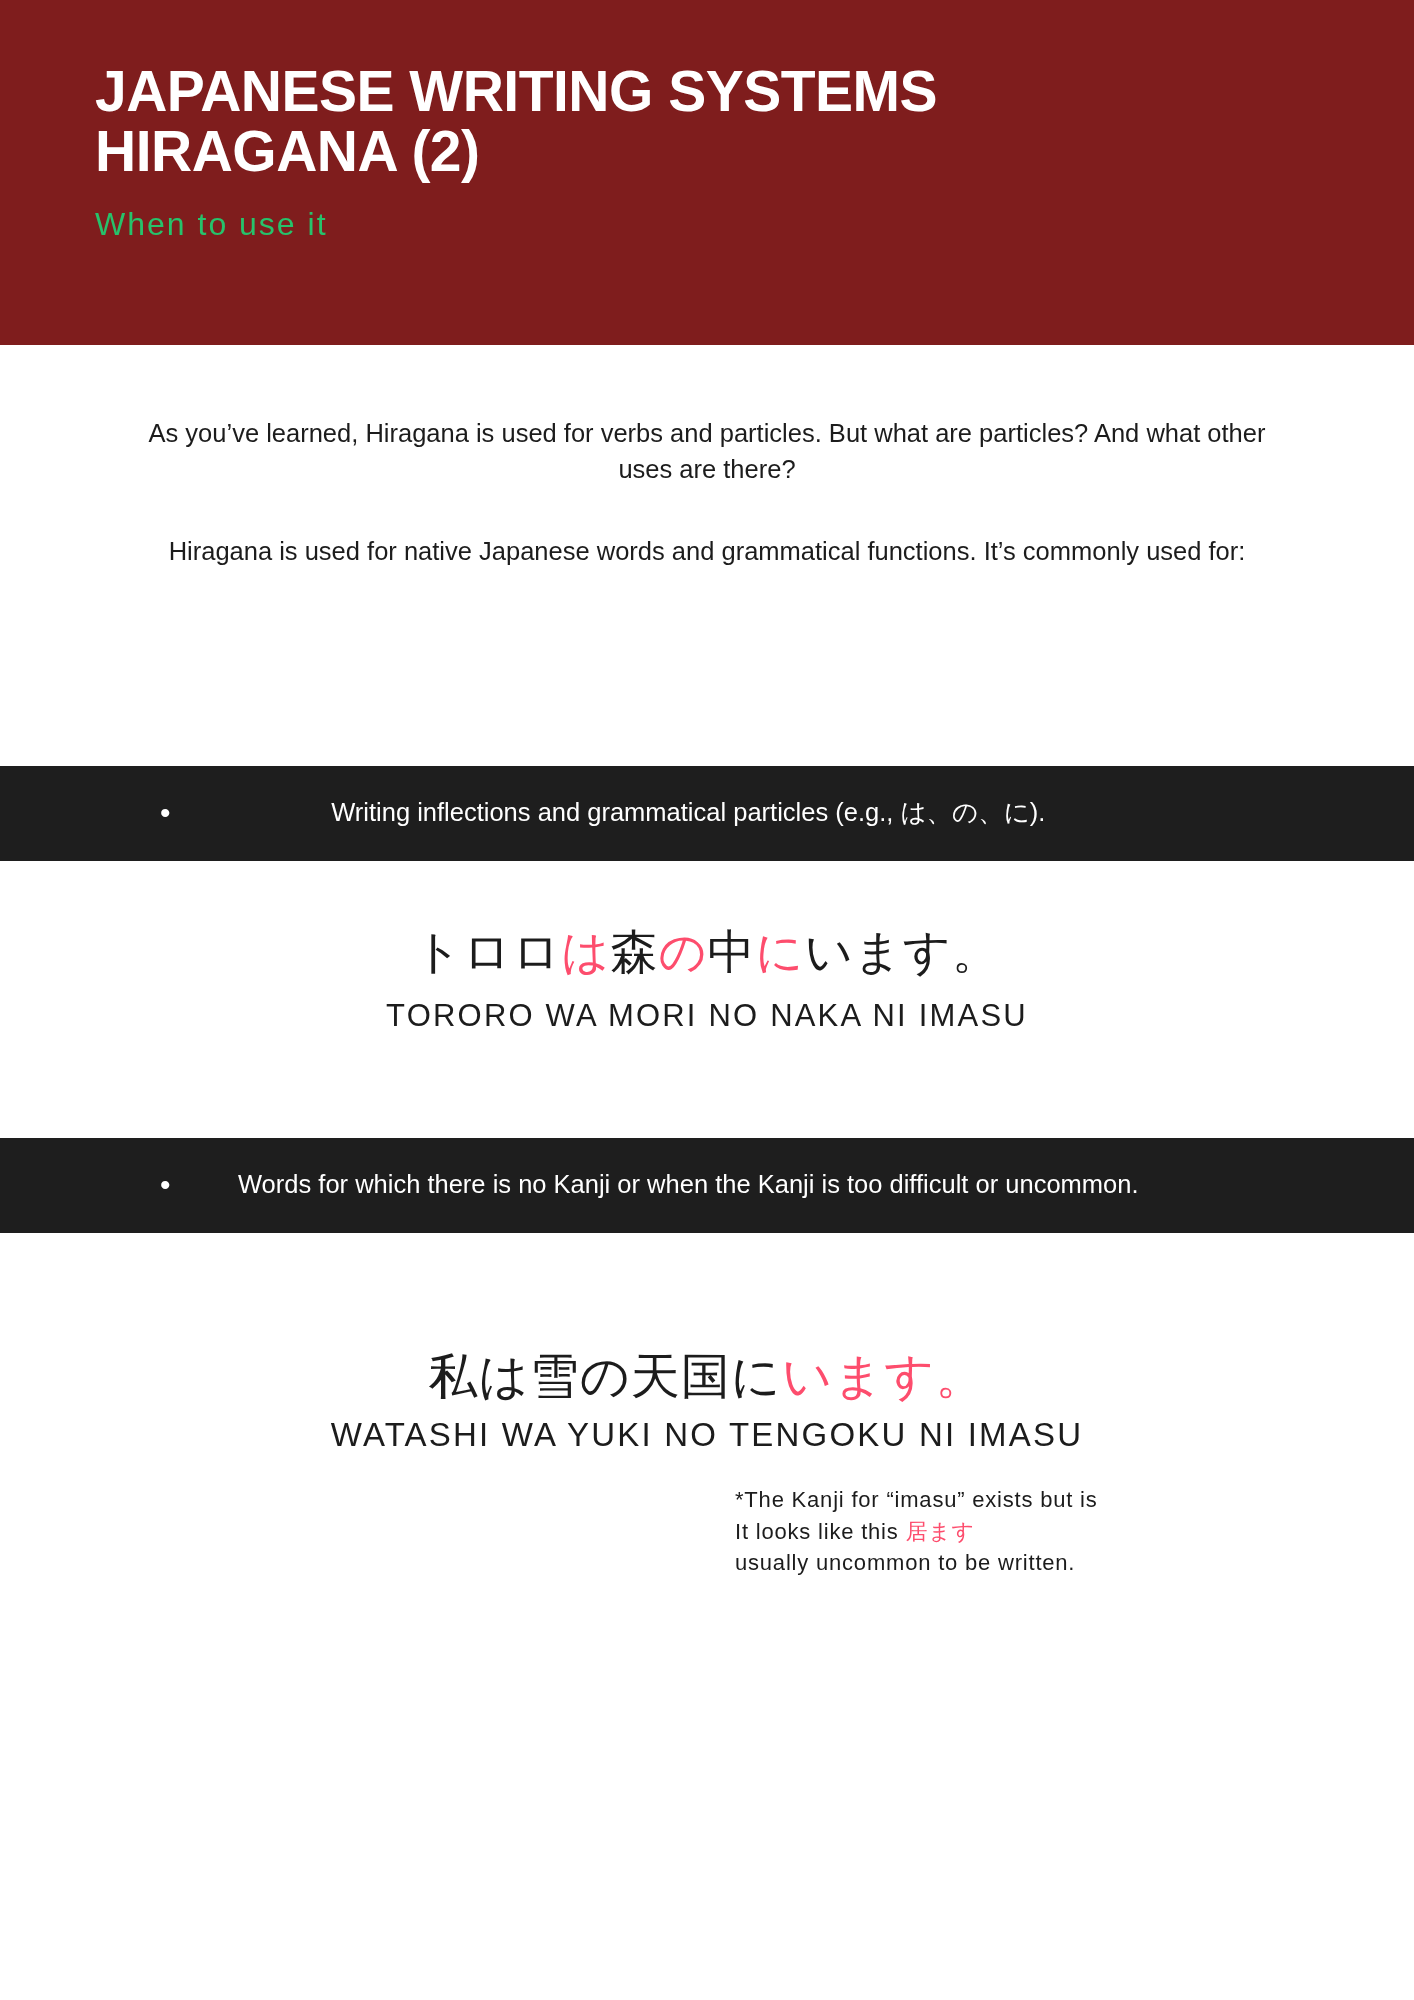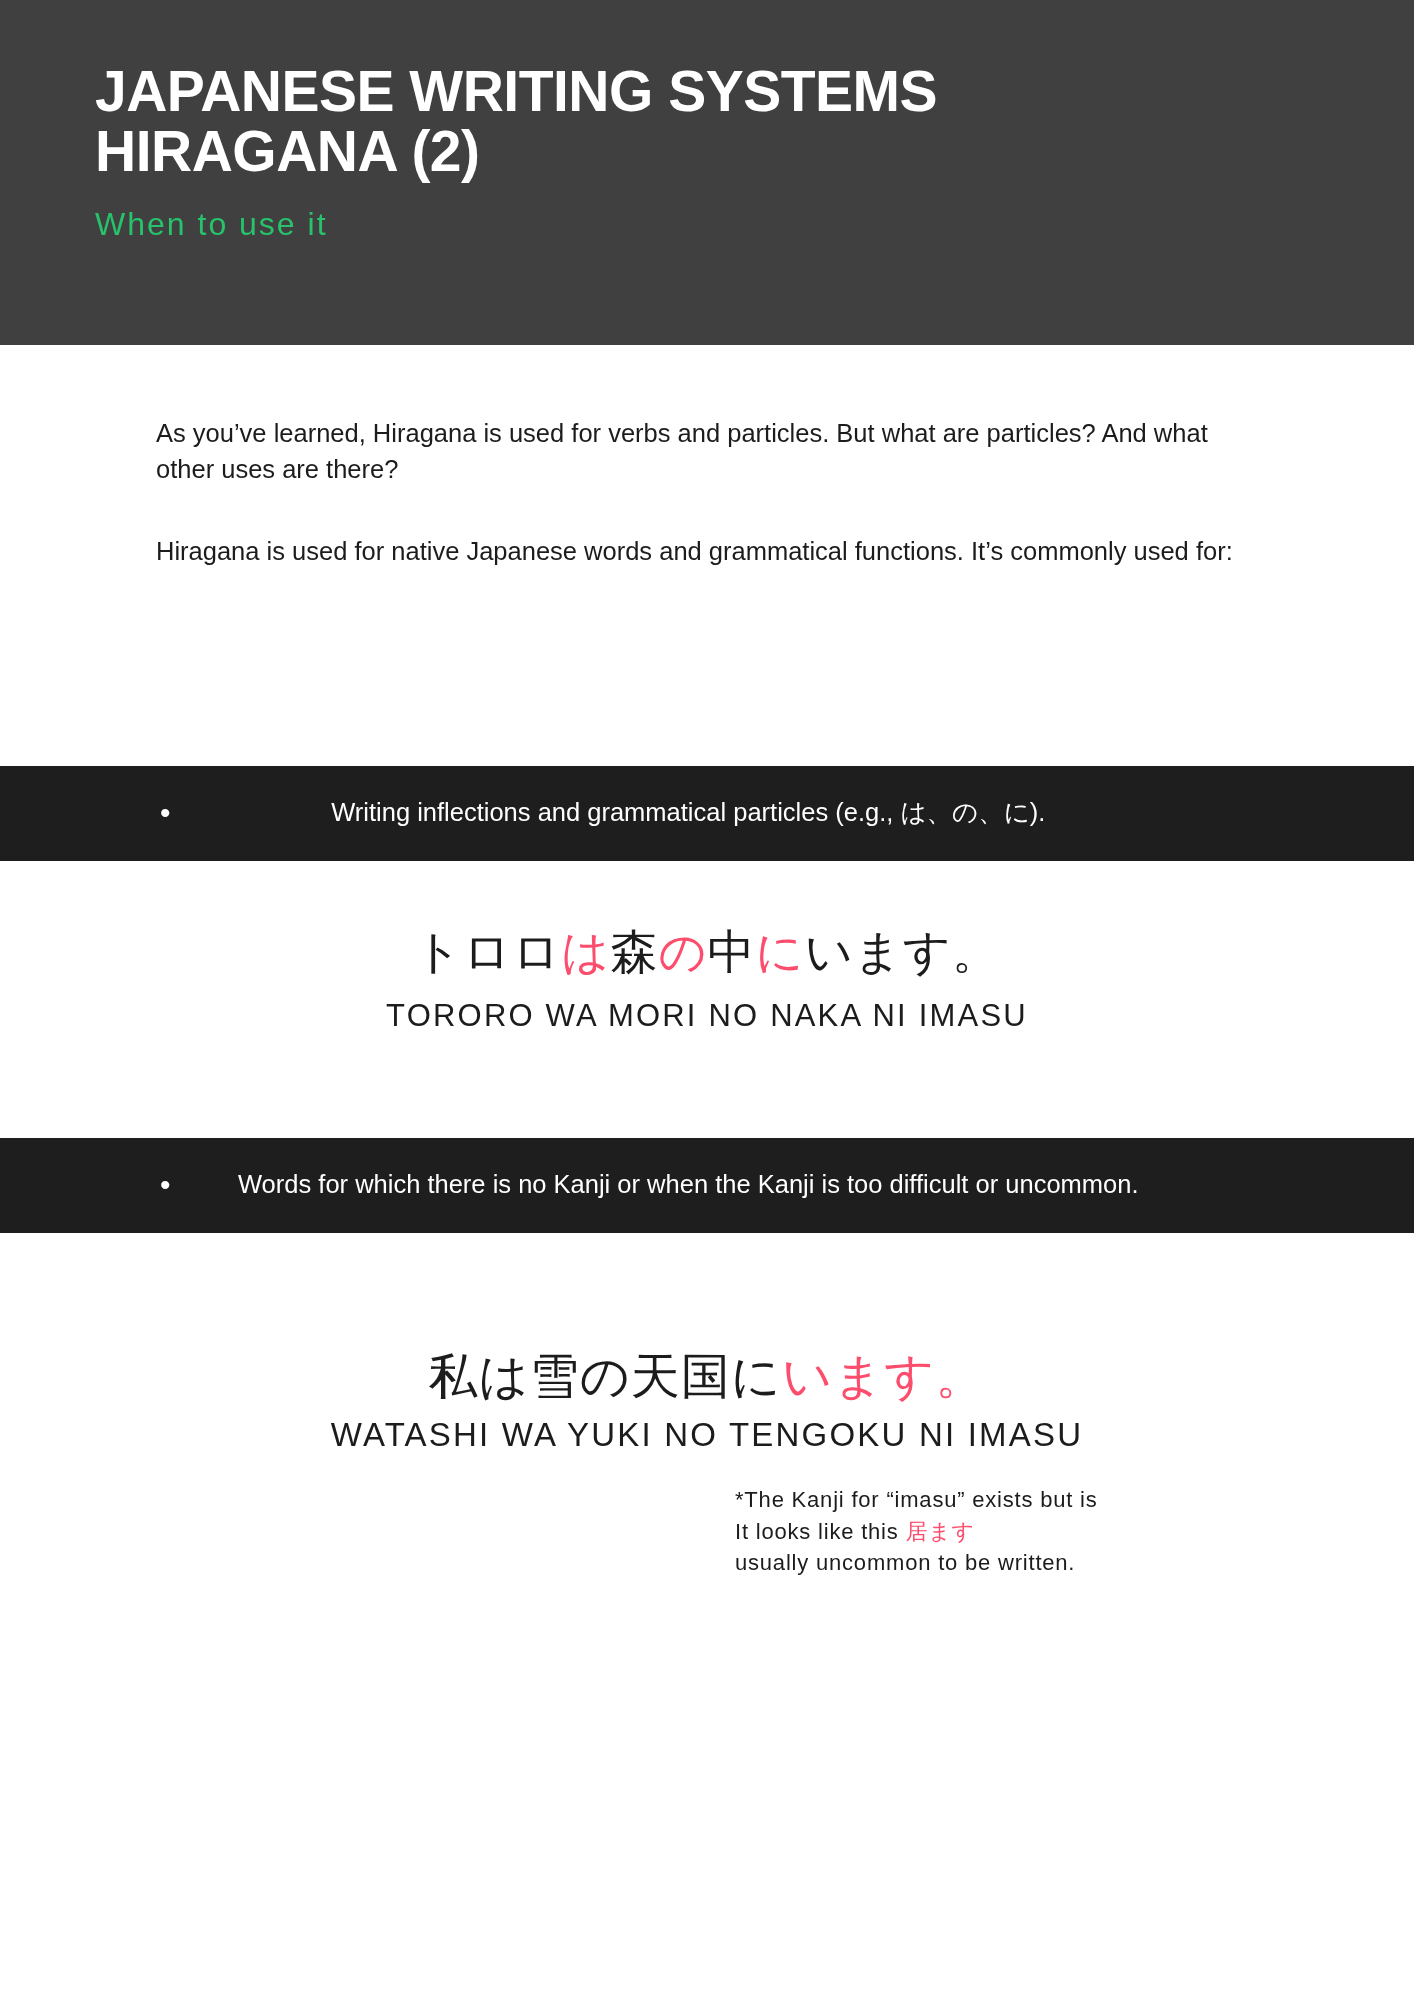--- a/index.html
+++ b/index.html
@@ -11,21 +11,21 @@
     width: 1414px;
     height: 2000px;
     position: relative;
     font-family: "Liberation Sans", sans-serif;
     color: #1c1c1c;
     overflow: hidden;
   }
 
   
   .header {
-    background: #404040;
+    background: #7f1d1d;
     width: 100%;
     height: 345px;
     box-sizing: border-box;
     padding: 62px 0 0 95px;
   }
   .header h1 {
     margin: 0;
     color: #ffffff;
     font-size: 57px;
     font-weight: bold;
@@ -39,25 +39,26 @@
     font-weight: 400;
     letter-spacing: 2px;
   }
 
   
   .intro {
     padding: 0 140px 0 140px;
     margin-top: 70px;
   }
   .intro p {
-    margin: 16px;
+    margin: 0;
     font-size: 25.5px;
     line-height: 1.42;
     color: #1c1c1c;
     font-weight: 400;
+    text-align: center;
   }
   .intro p.second {
     margin-top: 46px;
   }
 
   
   .band {
     background: #1e1e1e;
     width: 100%;
     box-sizing: border-box;

